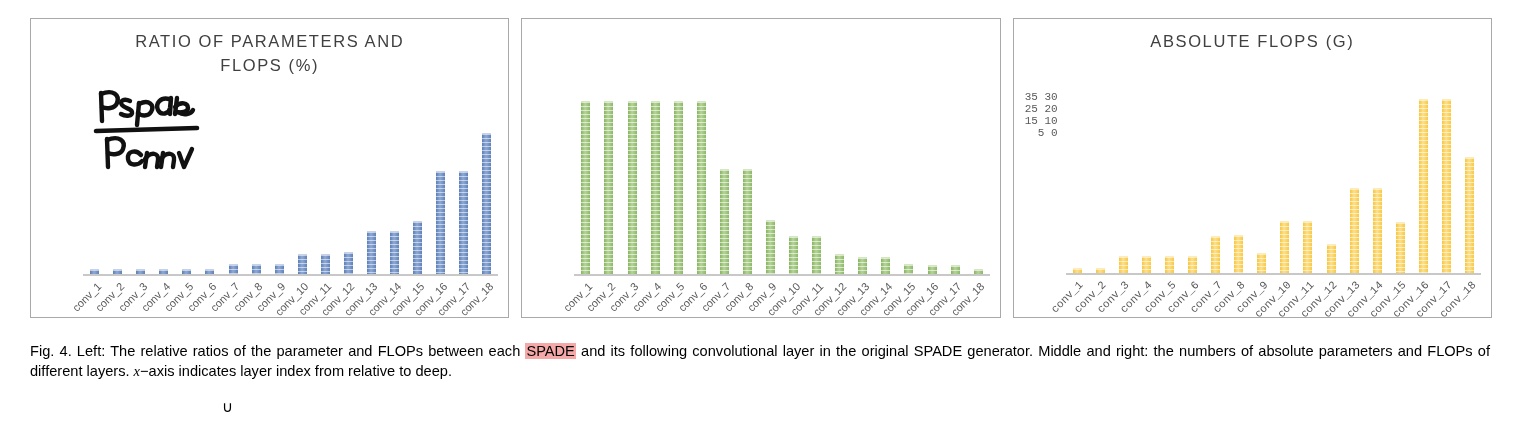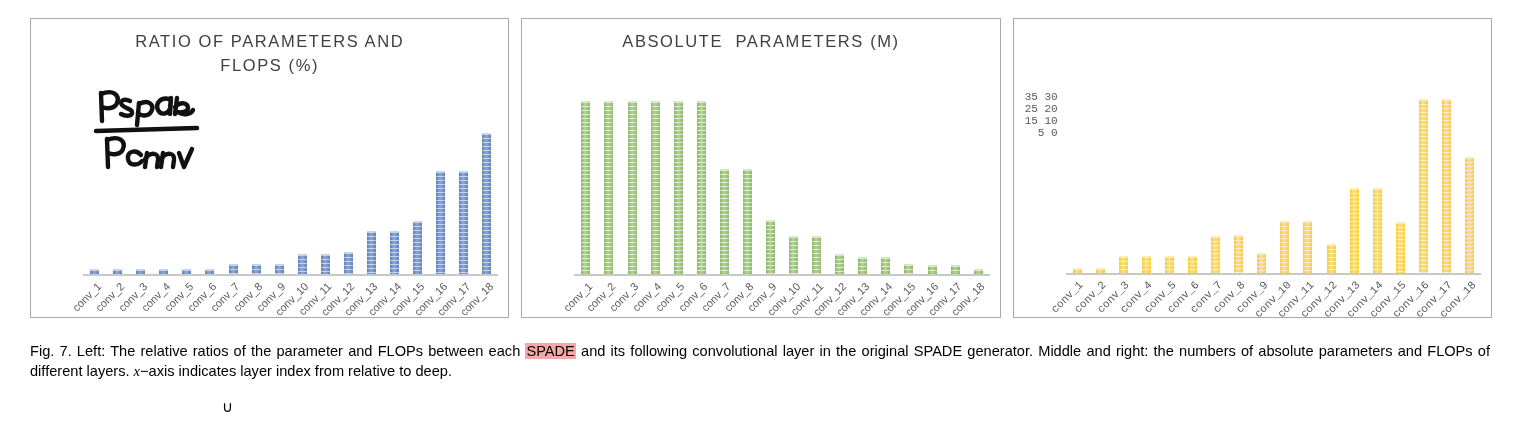--- a/index.html
+++ b/index.html
@@ -302,21 +302,20 @@
             <div class="xcell">
               <span class="xlab">conv_18</span>
             </div>
           </div>
       </div>
     </div>
   </div>
 
   <div class="panel">
     <div class="panel-inner">
-      <div class="chart-title">ABSOLUTE  PARAMETERS (M)</div>
       <div class="plot" style="top:75px;height:180px;">
         <div class="bars" style="top:0;height:180px;">
             <div class="barcell">
               <div class="bar green" style="height: 95.8333%;"></div>
             </div>
             <div class="barcell">
               <div class="bar green" style="height: 95.8333%;"></div>
             </div>
             <div class="barcell">
               <div class="bar green" style="height: 95.8333%;"></div>
@@ -423,20 +422,21 @@
             <div class="xcell">
               <span class="xlab">conv_18</span>
             </div>
           </div>
       </div>
     </div>
   </div>
 
   <div class="panel">
     <div class="panel-inner">
+      <div class="chart-title">ABSOLUTE FLOPS (G)</div>
       <div class="plot" style="top:72px;height:182px;font-family:Liberation Mono, monospace;">
         <div class="ylabels" style="left:-52px;top:0;height:182px;">
           <span class="ylab" style="top:0%">35</span>
           <span class="ylab" style="top:14.28%">30</span>
           <span class="ylab" style="top:28.57%">25</span>
           <span class="ylab" style="top:42.85%">20</span>
           <span class="ylab" style="top:57.14%">15</span>
           <span class="ylab" style="top:71.42%">10</span>
           <span class="ylab" style="top:85.71%">5</span>
           <span class="ylab" style="top:100%">0</span>
@@ -554,16 +554,16 @@
               <span class="xlab">conv_18</span>
             </div>
           </div>
       </div>
     </div>
   </div>
 
 </div>
 
 <div class="caption">
-  <span>Fig. 7.</span><span> Left: The relative ratios of the parameter and FLOPs between each </span><span class="hl">SPADE</span><span> and its following convolutional layer in the original SPADE generator. Middle and right: the numbers of absolute parameters and FLOPs of different layers. </span><span class="ital">x</span><span>−axis indicates layer index from relative to deep.</span>
+  <span>Fig. 4.</span><span> Left: The relative ratios of the parameter and FLOPs between each </span><span class="hl">SPADE</span><span> and its following convolutional layer in the original SPADE generator. Middle and right: the numbers of absolute parameters and FLOPs of different layers. </span><span class="ital">x</span><span>−axis indicates layer index from relative to deep.</span>
 </div>
 
 <div class="artifact">∪</div>
 
 </body></html>

